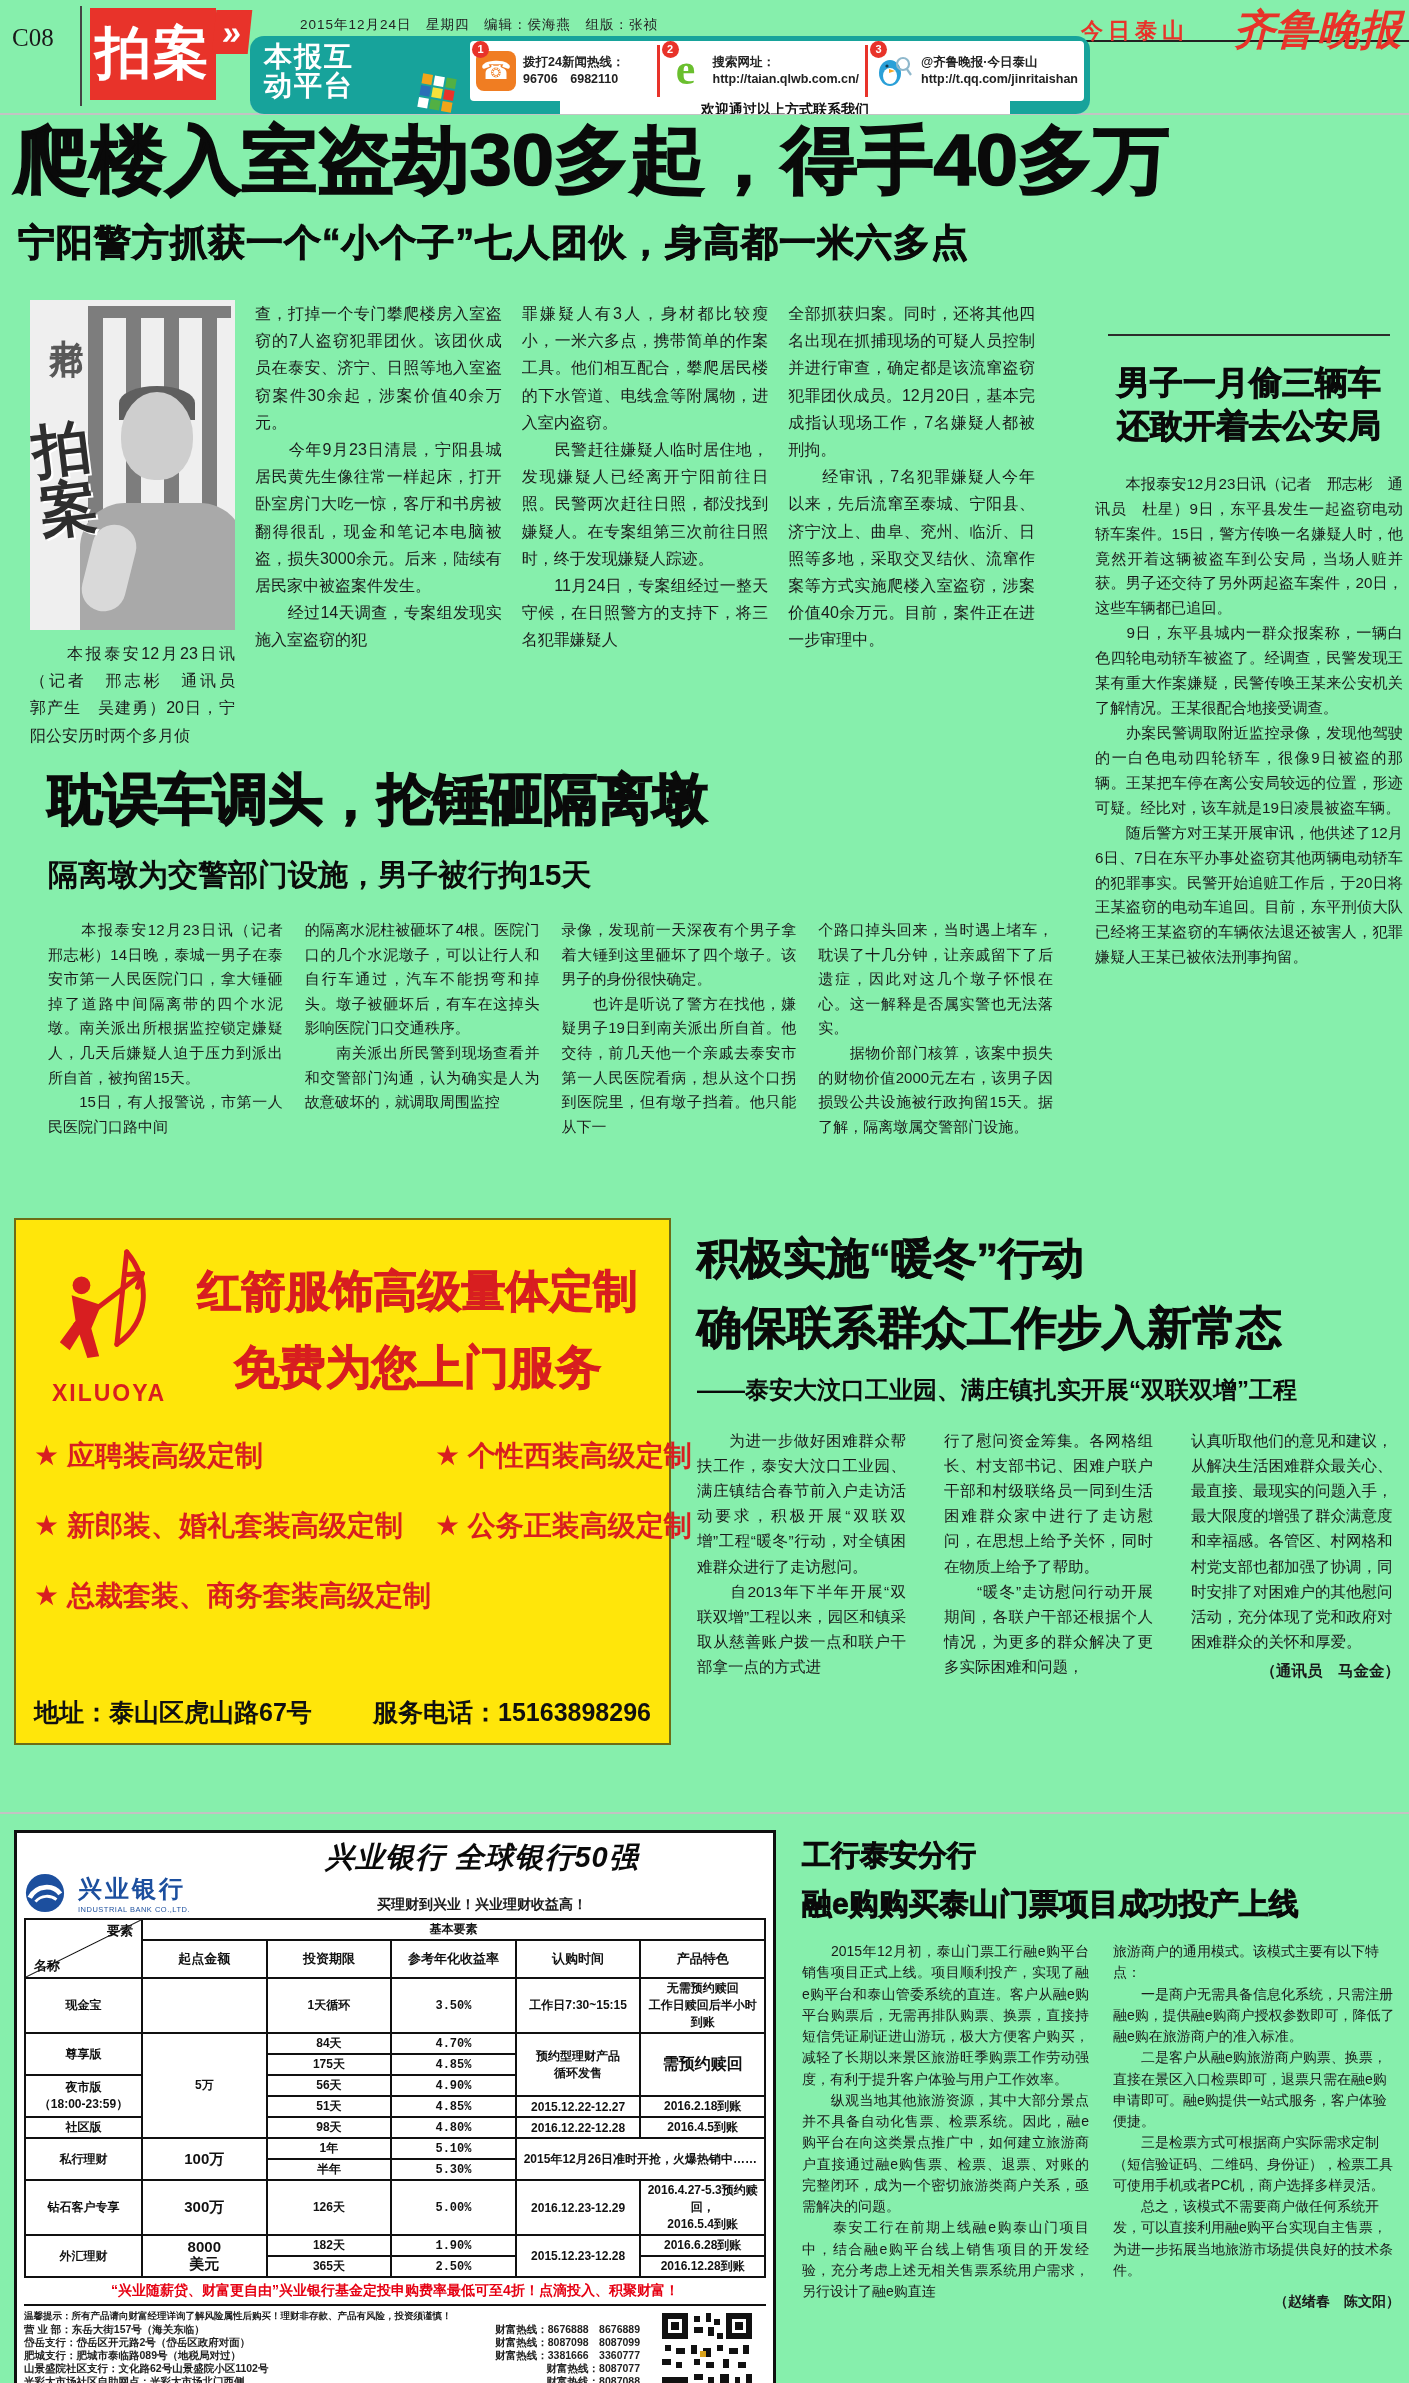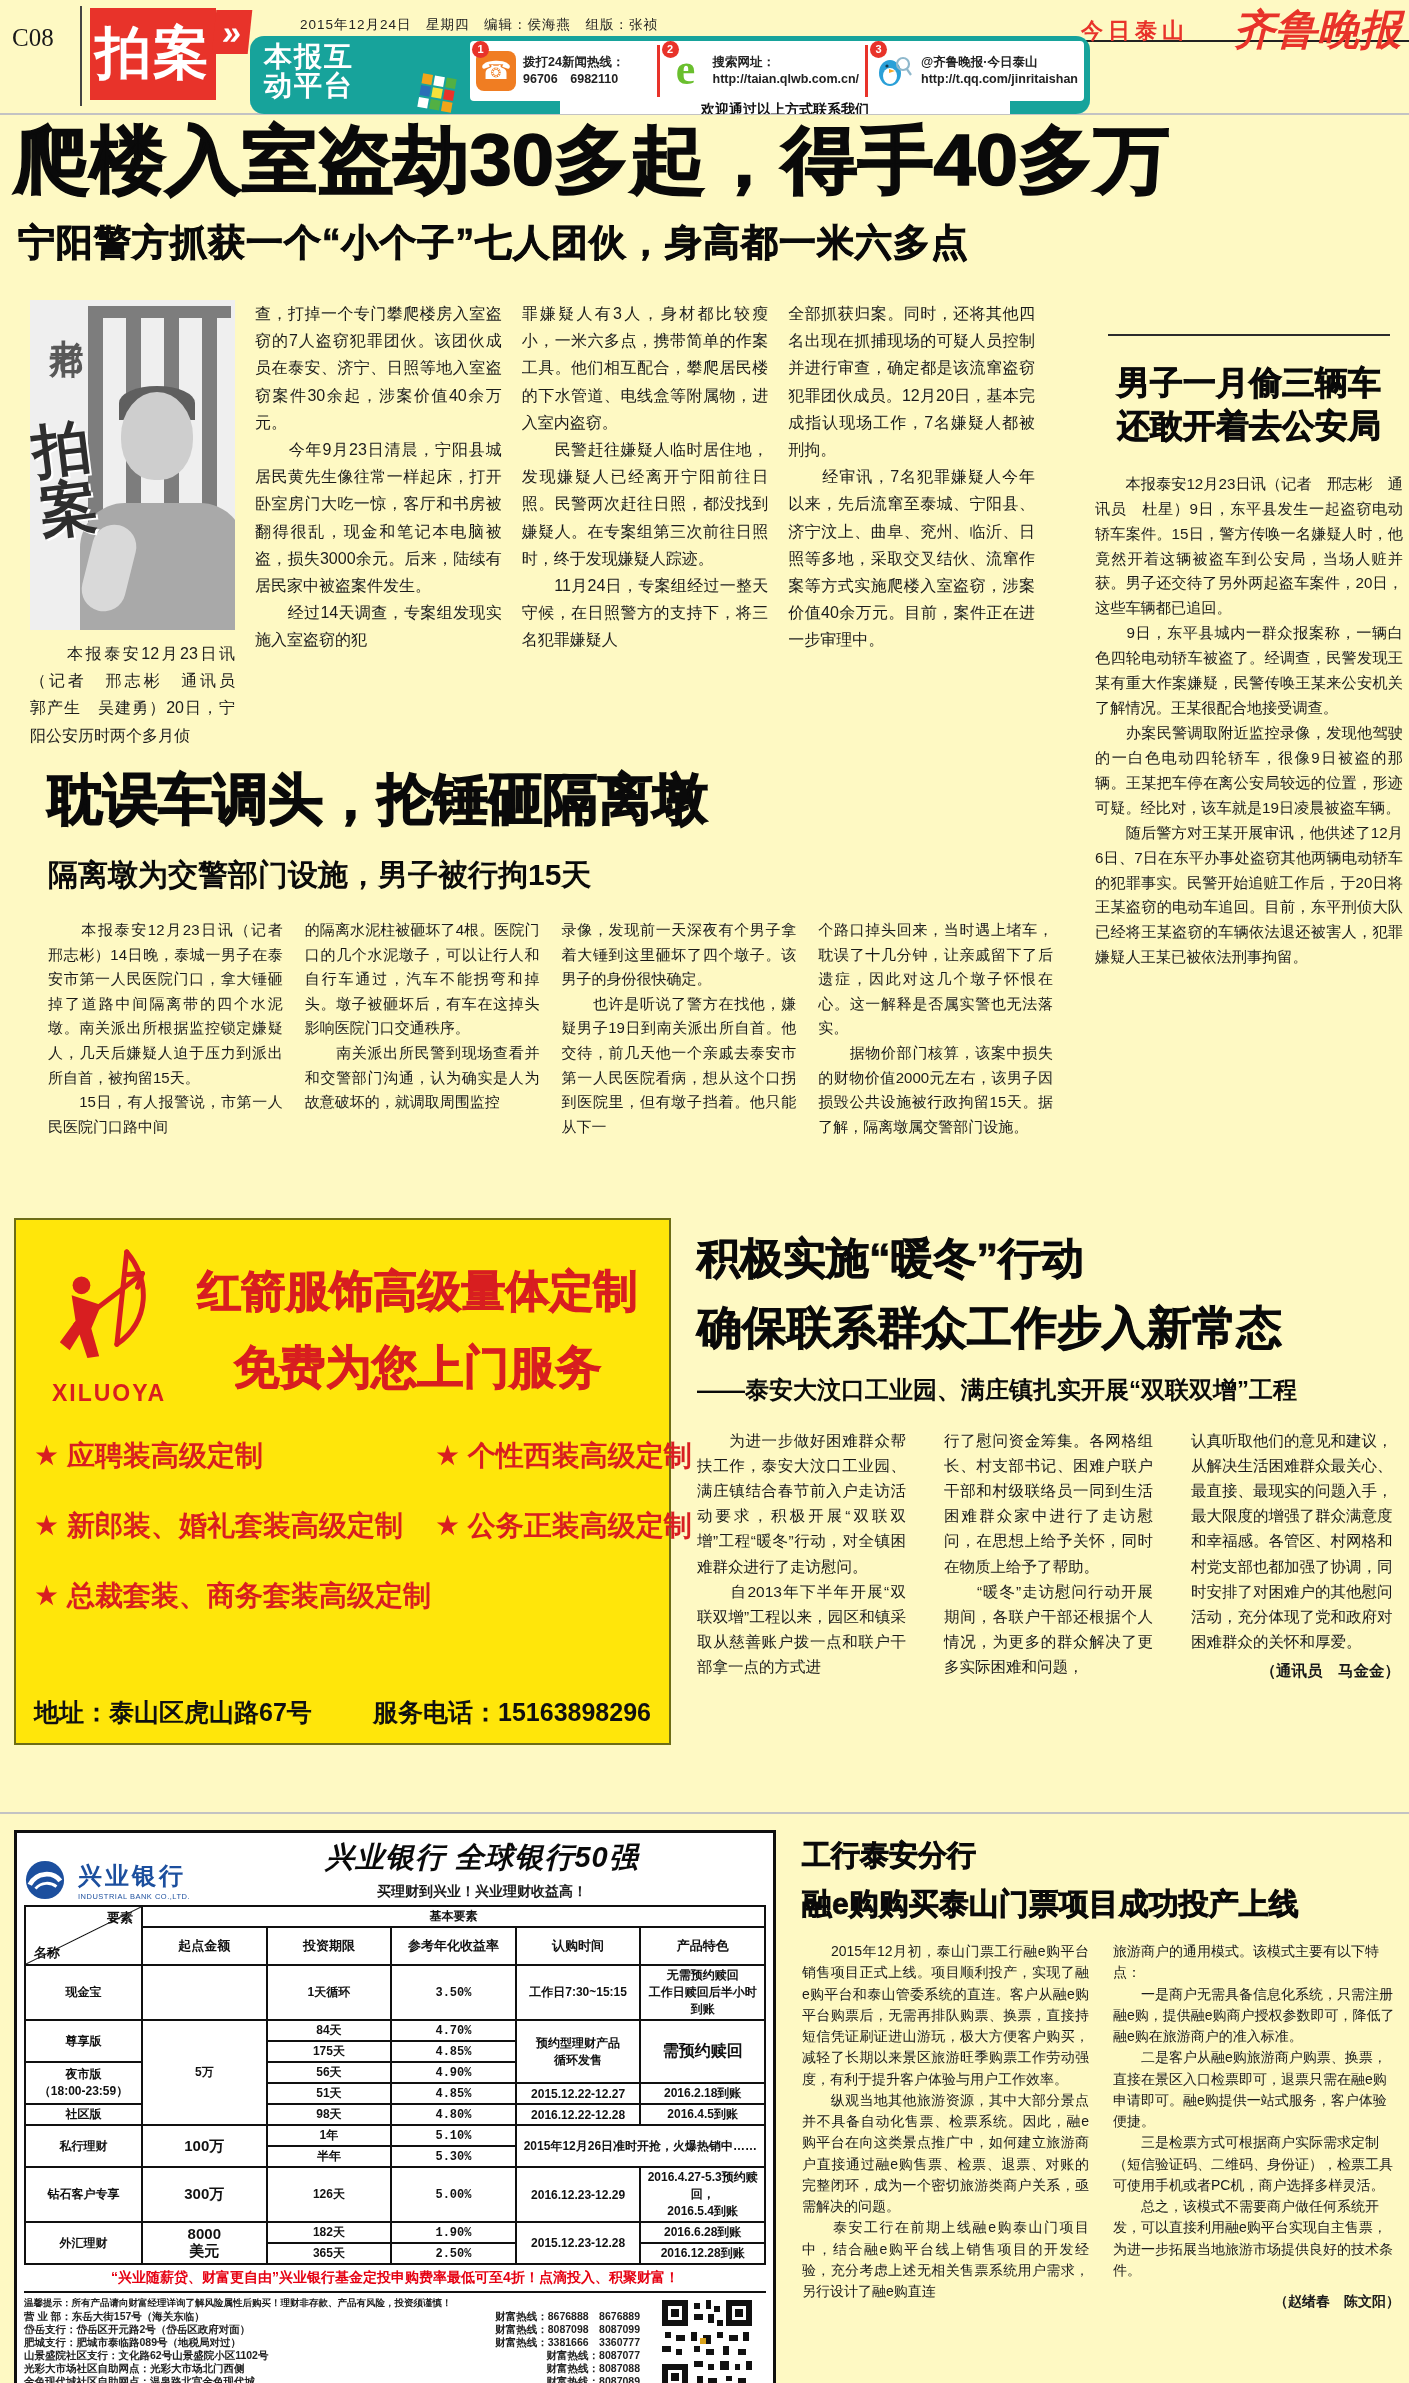--- a/index.html
+++ b/index.html
@@ -1,16 +1,16 @@
 <!DOCTYPE html>
 <html><head>
 <meta charset="utf-8">
 <style>
   html,body{margin:0;padding:0;background:#e9e9e9;}
-  .page{position:relative;width:1409px;height:2383px;background:#fef9c3;margin:0 auto;overflow:hidden;
+  .page{position:relative;width:1409px;height:2383px;background:#86efac;margin:0 auto;overflow:hidden;
         font-family:"Liberation Sans","DejaVu Sans",sans-serif;color:#1a1a1a;}
   .pre{white-space:pre-line;}
   .jus{text-align:justify;}
   .fat{font-weight:bold;-webkit-text-stroke:1.6px currentColor;}
   .fat2{font-weight:bold;-webkit-text-stroke:0.8px currentColor;}
 
   
   .hdr{position:absolute;left:0;top:0;width:100%;height:114px;}
   .pageno{position:absolute;left:12px;top:24px;font-size:25px;font-family:"Liberation Serif","DejaVu Serif",serif;}
   .hdr-div{position:absolute;left:80px;top:6px;width:2px;height:100px;background:#444;}
@@ -116,21 +116,21 @@
   
   .bank{position:absolute;left:14px;top:1830px;width:762px;background:#fff;border:3px solid #101010;
         box-sizing:border-box;padding:5px 7px 6px;}
   .bank-hd{display:flex;align-items:flex-end;gap:8px;}
   .bank-logo{display:flex;align-items:center;gap:12px;}
   .bank-nm{color:#1c4f9e;}
   .bank-nm .n1{font-size:24px;font-weight:bold;letter-spacing:3px;}
   .bank-nm .n2{font-size:7.5px;letter-spacing:0.5px;}
   .bank-title-wrap{flex:1;text-align:center;}
   .bank-title{font-size:29px;font-weight:900;font-style:italic;color:#0a0a0a;letter-spacing:1px;}
-  .bank-sub{font-size:14px;font-weight:bold;margin-top:5px;}
+  .bank-sub{font-size:14px;font-weight:bold;margin-top:18px;}
   table.bt{width:100%;border-collapse:collapse;margin-top:4px;table-layout:fixed;}
   table.bt td{border:2px solid #101010;text-align:center;padding:1px 2px;font-size:12px;font-weight:bold;color:#111;}
   td.corner{position:relative;height:52px;background:linear-gradient(to bottom right,transparent calc(50% - 1px),#101010,transparent calc(50% + 1px));}
   .corner-a{position:absolute;top:2px;right:8px;font-size:13px;}
   .corner-b{position:absolute;bottom:2px;left:8px;font-size:13px;}
   td.group{font-size:14px;}
   tr.heads td{font-size:13px;height:34px;}
   td.nm{font-size:14px;}
   td.amt-big{font-size:19px;}
   td.rate{font-size:17.5px;font-family:"Liberation Mono","DejaVu Sans Mono",monospace;}

